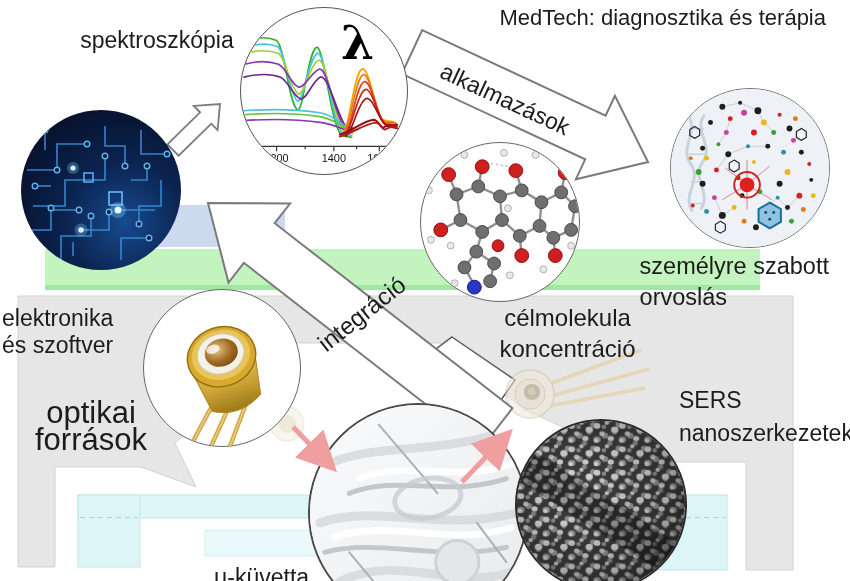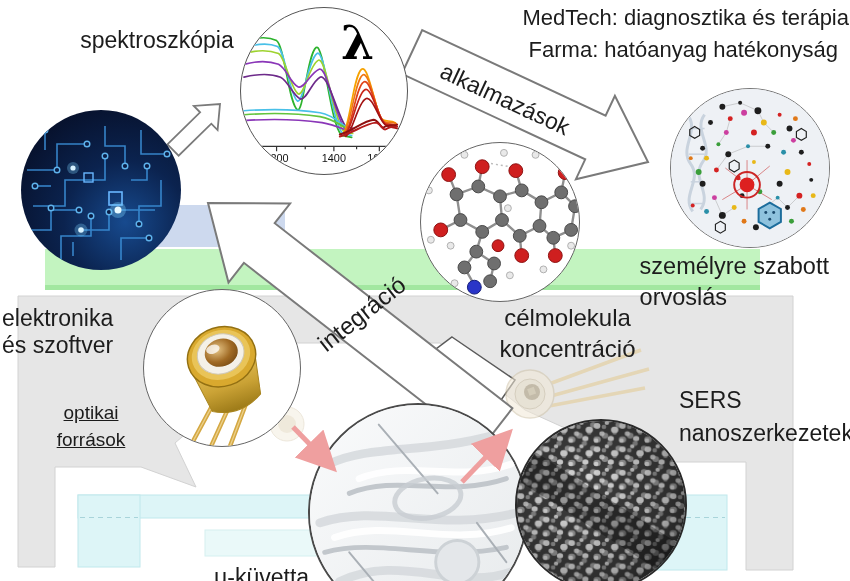--- a/index.html
+++ b/index.html
@@ -416,37 +416,36 @@
       <marker id="pinkhead" markerWidth="9" markerHeight="9" refX="6" refY="4" orient="auto">
         <path d="M0,0 L8,4 L0,8 Z" fill="#ef9f9f"></path>
       </marker>
     </defs>
     <line x1="293" y1="427" x2="330" y2="465" stroke="#ef9f9f" stroke-width="5" marker-end="url(#pinkhead)"></line>
     <line x1="462" y1="482" x2="506" y2="436" stroke="#ef9f9f" stroke-width="5" marker-end="url(#pinkhead)"></line>
   </svg>
 
   <div class="lbl" style="left:72px;top:27px;width:170px;text-align:center;font-size:23px;">spektroszkópia</div>
 
-  <div class="lbl" style="right:1px;top:5px;text-align:right;font-size:22px;">MedTech: diagnosztika és terápia</div>
-  <div class="lbl" style="right:12px;top:37px;text-align:right;font-size:22px;">Farma: hatóanyag hatékonyság</div>
+  <div class="lbl" style="right:24px;top:5px;text-align:right;font-size:22px;">MedTech: diagnosztika és terápia</div>
 
   <div class="lbl rot" style="left:405px;top:86px;width:200px;text-align:center;font-size:23px;transform:rotate(25deg);">alkalmazások</div>
 
   <div class="lbl" style="right:21px;top:251px;text-align:left;font-size:23.5px;line-height:31px;">személyre szabott
 orvoslás</div>
 
   <div class="lbl" style="left:2px;top:276px;text-align:left;font-size:23px;line-height:27px;margin-top:29px;">elektronika
 és szoftver</div>
 
   <div class="lbl rot" style="left:262px;top:300px;width:200px;text-align:center;font-size:24px;transform:rotate(-38.5deg);">integráció</div>
 
   <div class="lbl" style="left:470px;top:302px;width:195px;text-align:center;font-size:24px;line-height:31px;">célmolekula
 koncentráció</div>
 
-  <div class="lbl" style="left:25px;top:399px;width:132px;text-align:center;font-size:19px;line-height:27px;text-decoration:underline;">optikai
+  <div class="lbl" style="left:25px;top:399px;width:132px;text-align:center;font-size:31px;line-height:27px;">optikai
 források</div>
 
   <div class="lbl" style="left:679px;top:384px;text-align:left;font-size:23px;line-height:33px;">SERS
 nanoszerkezetek</div>
 
   <div class="lbl" style="left:214px;top:532px;font-size:23px;margin-top:32px;">μ-küvetta</div>
 
 </div>
 
 </body></html>

